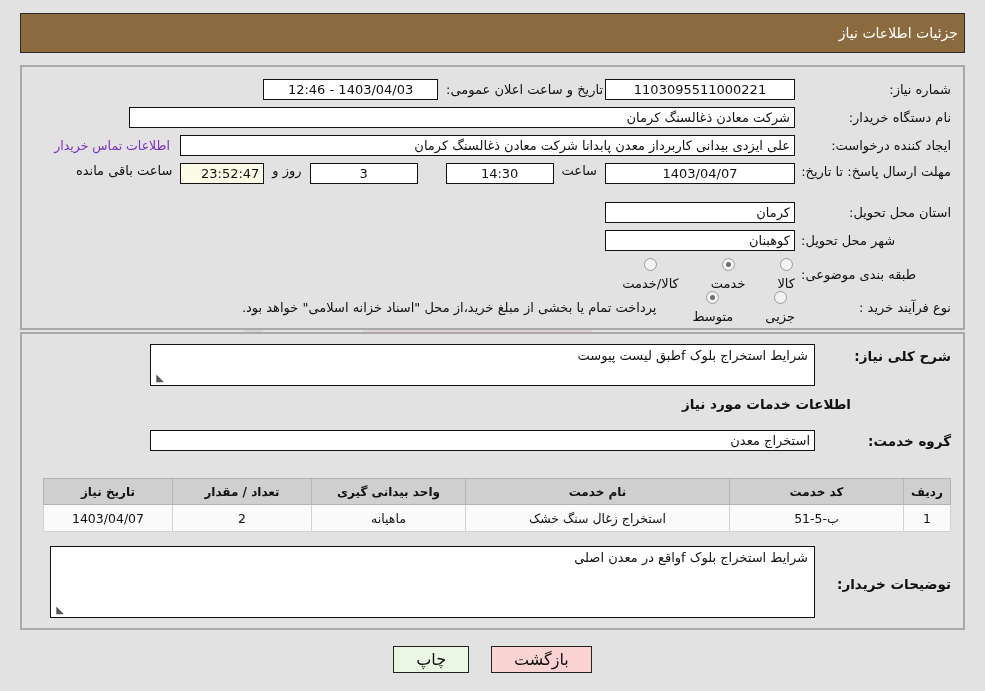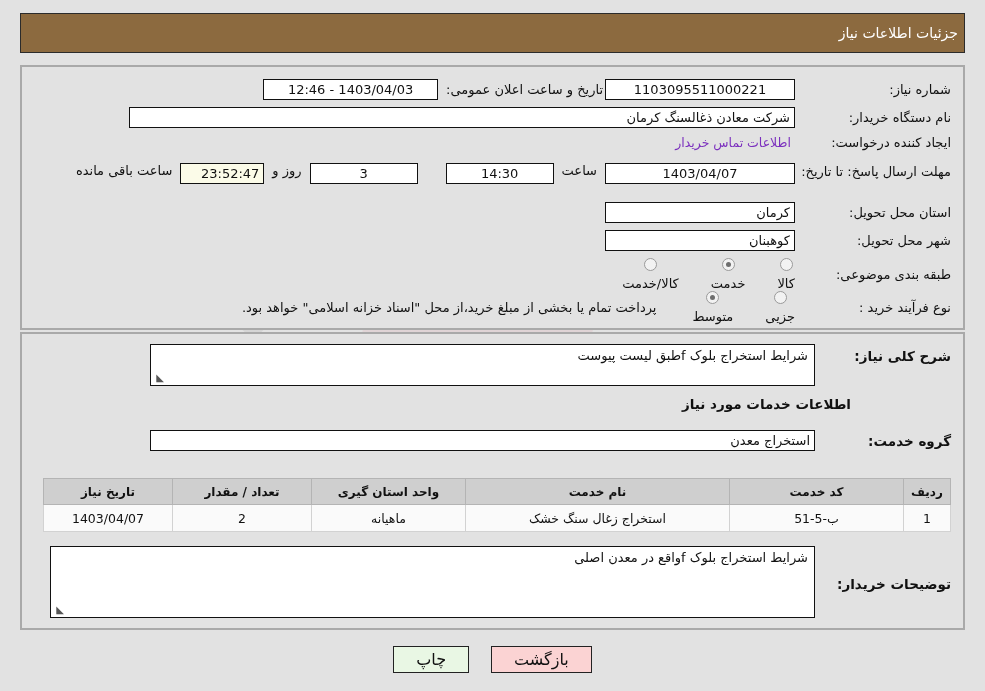--- a/index.html
+++ b/index.html
@@ -283,46 +283,47 @@
       <div class="fld center" style="width:175px; margin-right:8px;">1403/04/03 - 12:46</div>
     </div>
 
     <div class="row" style="right:12px; top:40px;">
       <div class="lbl" style="width:150px; ">نام دستگاه خریدار:</div>
       <div class="fld right" style="width:666px; margin-right:6px;">شرکت معادن ذغالسنگ کرمان</div>
     </div>
 
     <div class="row" style="right:12px; top:68px;">
       <div class="lbl" style="width:150px; text-align:right;">ایجاد کننده درخواست:</div>
+      <div class="fld right" style="width:615px; margin-right:6px;">علی ایزدی بیدانی کاربرداز معدن پابدانا شرکت معادن ذغالسنگ کرمان</div>
       <div class="link" style="margin-right:10px;">اطلاعات تماس خریدار</div>
     </div>
 
     <div class="row" style="right:12px; top:96px; align-items:flex-start;">
       <div class="lbl" style="width:150px; text-align:right; line-height:17px; white-space:normal;">مهلت ارسال پاسخ: تا تاریخ:</div>
       <div class="fld center" style="width:190px; margin-right:6px;">1403/04/07</div>
       <div class="lbl" style="margin-right:8px;">ساعت</div>
       <div class="fld center" style="width:108px; margin-right:8px;">14:30</div>
       <div class="fld center" style="width:108px; margin-right:28px;">3</div>
       <div class="lbl" style="margin-right:8px;">روز و</div>
       <div class="fld center cream" style="width:84px; margin-right:8px;padding-left:46px;">23:52:47</div>
       <div class="lbl" style="margin-right:8px;">ساعت باقی مانده</div>
     </div>
 
     <div class="row" style="right:12px; top:135px;">
       <div class="lbl" style="width:150px; text-align:right;">استان محل تحویل:</div>
       <div class="fld right" style="width:190px; margin-right:6px;">کرمان</div>
     </div>
 
     <div class="row" style="right:12px; top:163px;">
-      <div class="lbl" style="width:150px; text-align:right;">شهر محل تحویل:</div>
+      <div class="lbl" style="width:150px; text-align:left;">شهر محل تحویل:</div>
       <div class="fld right" style="width:190px; margin-right:6px;">کوهبنان</div>
     </div>
 
     <div class="row" style="right:12px; top:191px;">
-      <div class="lbl" style="width:150px; text-align:right;">طبقه بندی موضوعی:</div>
+      <div class="lbl" style="width:150px; text-align:left;">طبقه بندی موضوعی:</div>
       <div class="radio-group" style="margin-right:6px;">
         <div class="radio-opt">
           <span class="radio"></span>
           <span>کالا</span>
         </div>
         <div class="radio-opt">
           <span class="radio on"></span>
           <span>خدمت</span>
         </div>
         <div class="radio-opt">
@@ -365,21 +366,21 @@
       <div class="bold-lbl" style="width:130px; text-align:right;">گروه خدمت:</div>
       <div class="fld right" style="width:665px; margin-right:6px;">استخراج معدن</div>
     </div>
 
     <table class="items">
       <thead>
         <tr>
           <th style="width:38px;">ردیف</th>
           <th style="width:165px;">کد خدمت</th>
           <th>نام خدمت</th>
-          <th style="width:145px;">واحد استان گیری</th>
+          <th style="width:145px;">واحد بیدانی گیری</th>
           <th style="width:130px;">تعداد / مقدار</th>
           <th style="width:120px;">تاریخ نیاز</th>
         </tr>
       </thead>
       <tbody>
         <tr>
           <td>1</td>
           <td>ب-5-51</td>
           <td>استخراج زغال سنگ خشک</td>
           <td>ماهیانه</td>

